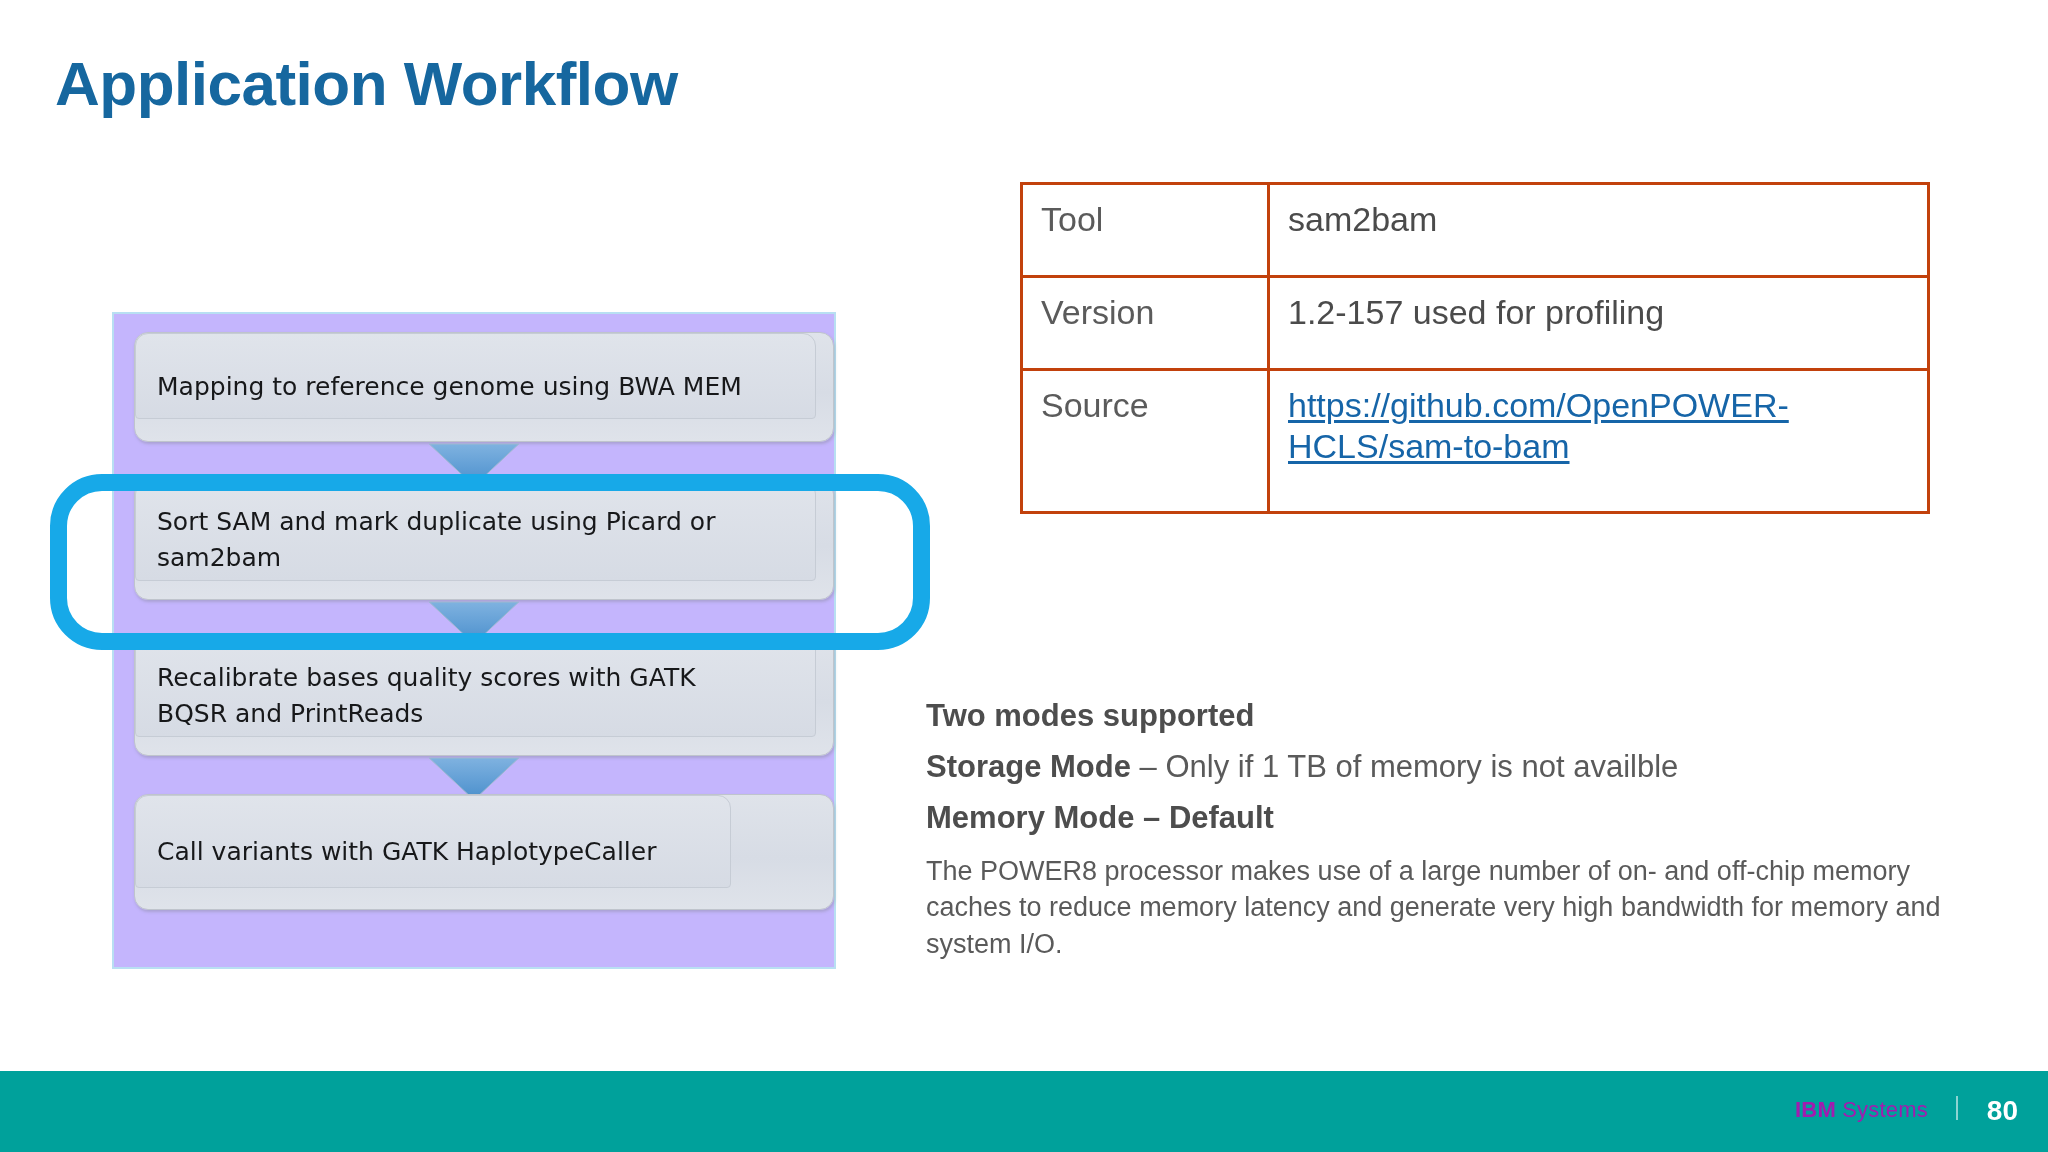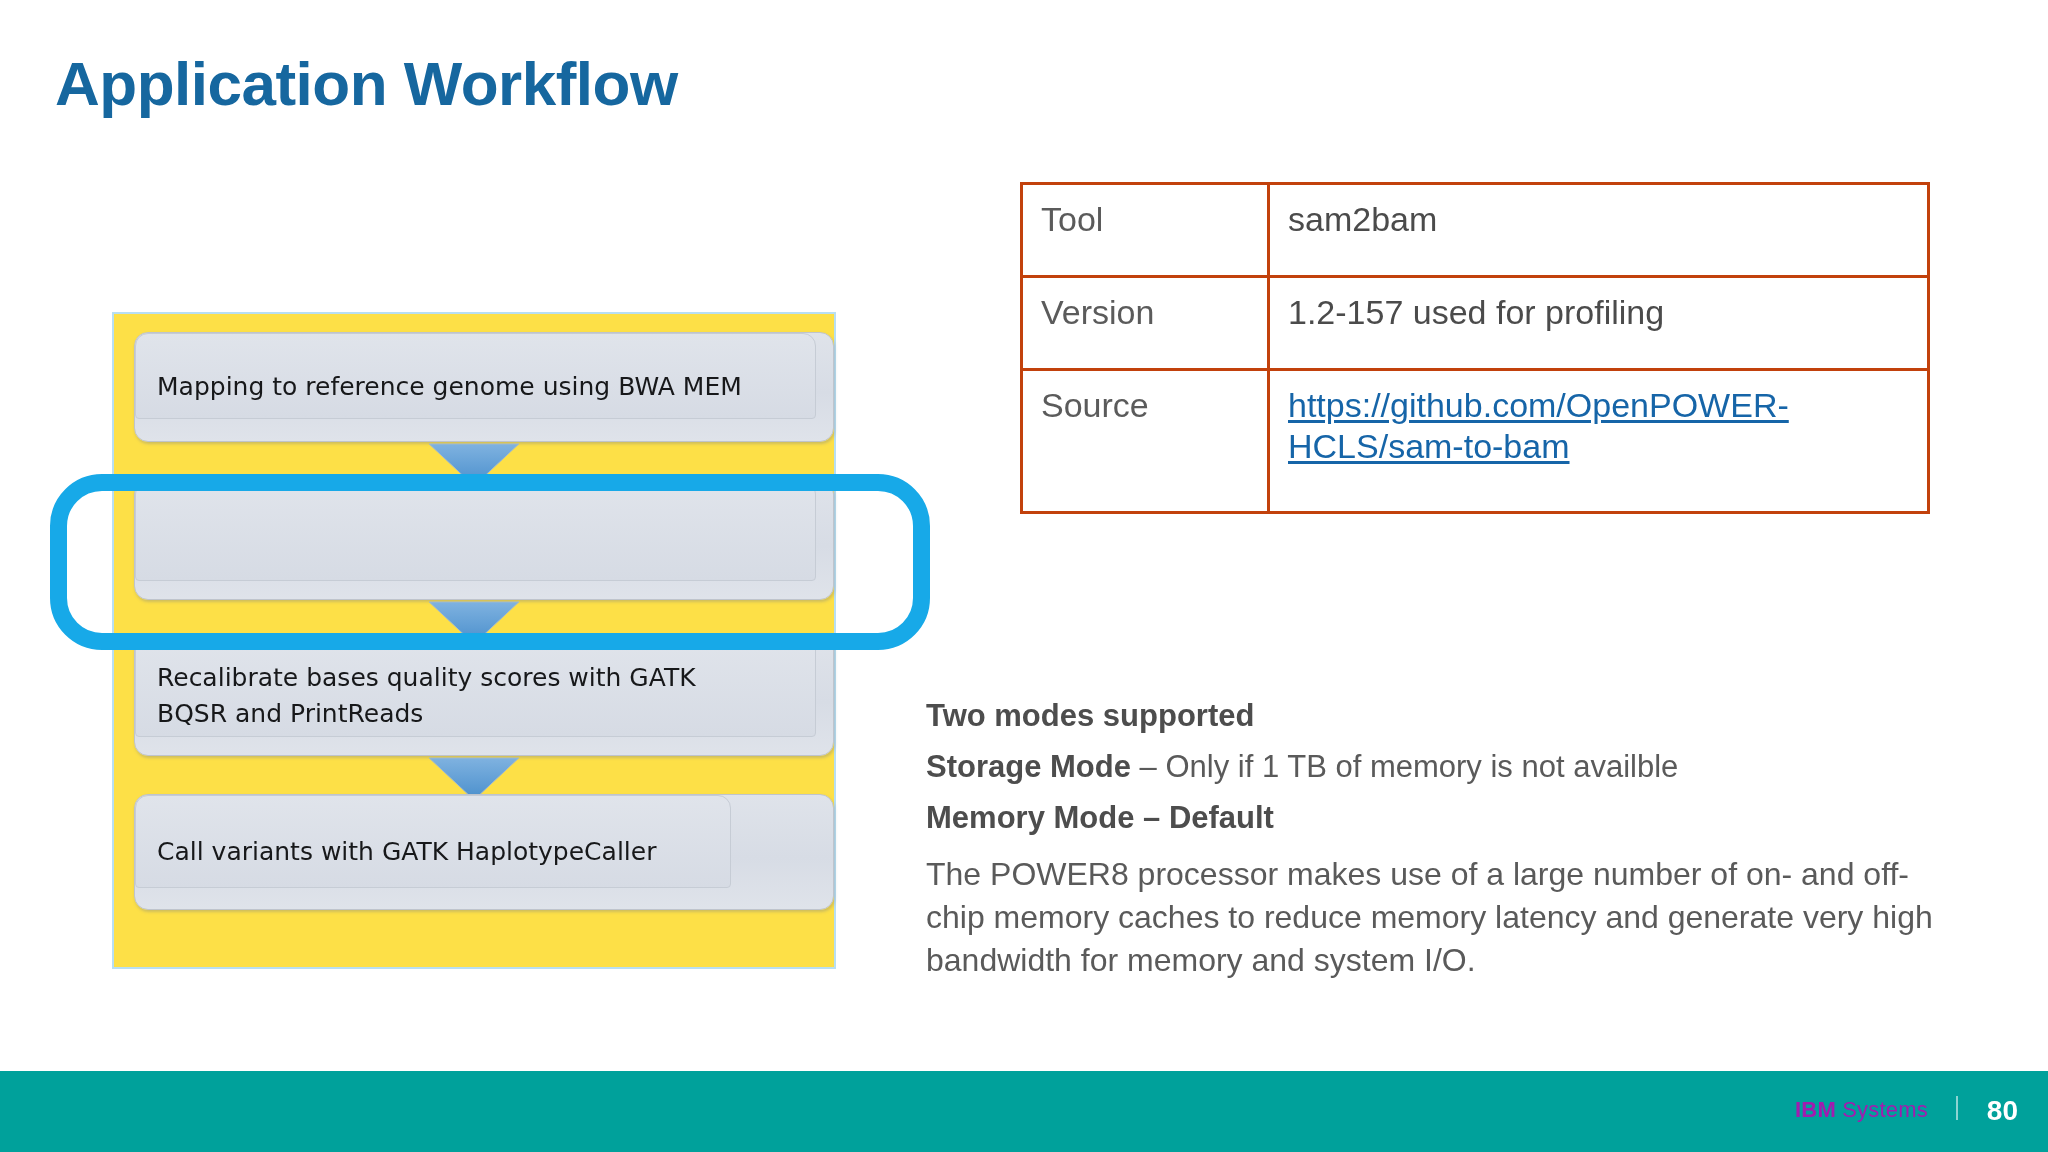--- a/index.html
+++ b/index.html
@@ -30,21 +30,21 @@
 
   
   .flow-container {
     position: absolute;
     left: 112px;
     top: 312px;
     width: 724px;
     height: 657px;
     border: 2px solid #b8dff2;
     box-sizing: border-box;
-    background: #fde047;
+    background: #c4b5fd;
   }
 
   .flow-step {
     position: absolute;
     left: 20px;
     width: 700px;
     box-sizing: border-box;
     border: 1px solid #bfc4cc;
     border-radius: 14px;
     background: linear-gradient(180deg, #dfe3ea 0%, #d7dce5 55%, #dfe3ea 100%);
@@ -147,21 +147,21 @@
     width: 1040px;
     color: #5a5a5a;
     font-size: 31px;
     line-height: 1.0;
   }
   .note-line { margin-bottom: 20px; }
   .note-line b { color: #4d4d4d; font-weight: bold; margin-top: 16px; }
   .note-para {
     margin-top: 16px;
     line-height: 1.35;
-    font-size: 32px;
+    font-size: 27px;
     color: #5a5a5a;
   }
 
   
   .footer-bar {
     position: absolute;
     left: 0;
     top: 1071px;
     width: 2048px;
     height: 81px;
@@ -213,20 +213,21 @@
           <stop offset="0%" stop-color="#7fb2e0"></stop>
           <stop offset="100%" stop-color="#4a8fcc"></stop>
         </linearGradient>
       </defs>
       <polygon points="317,2 407,2 362,44" fill="url(#agrad0)" stroke="#9fb8cf" stroke-width="1"></polygon>
     </svg>
   </div>
 
   <div class="flow-step" id="step-1">
     <div class="flow-step-inner"></div>
+    <div class="flow-step-label">Sort SAM and mark duplicate using Picard or sam2bam</div>
   </div>
 
   <div class="flow-arrow" id="arrow-1">
     <svg width="100%" height="46" viewBox="0 0 724 46" preserveAspectRatio="none">
       <defs>
         <linearGradient id="agrad1" x1="0" y1="0" x2="0" y2="1">
           <stop offset="0%" stop-color="#7fb2e0"></stop>
           <stop offset="100%" stop-color="#4a8fcc"></stop>
         </linearGradient>
       </defs>

